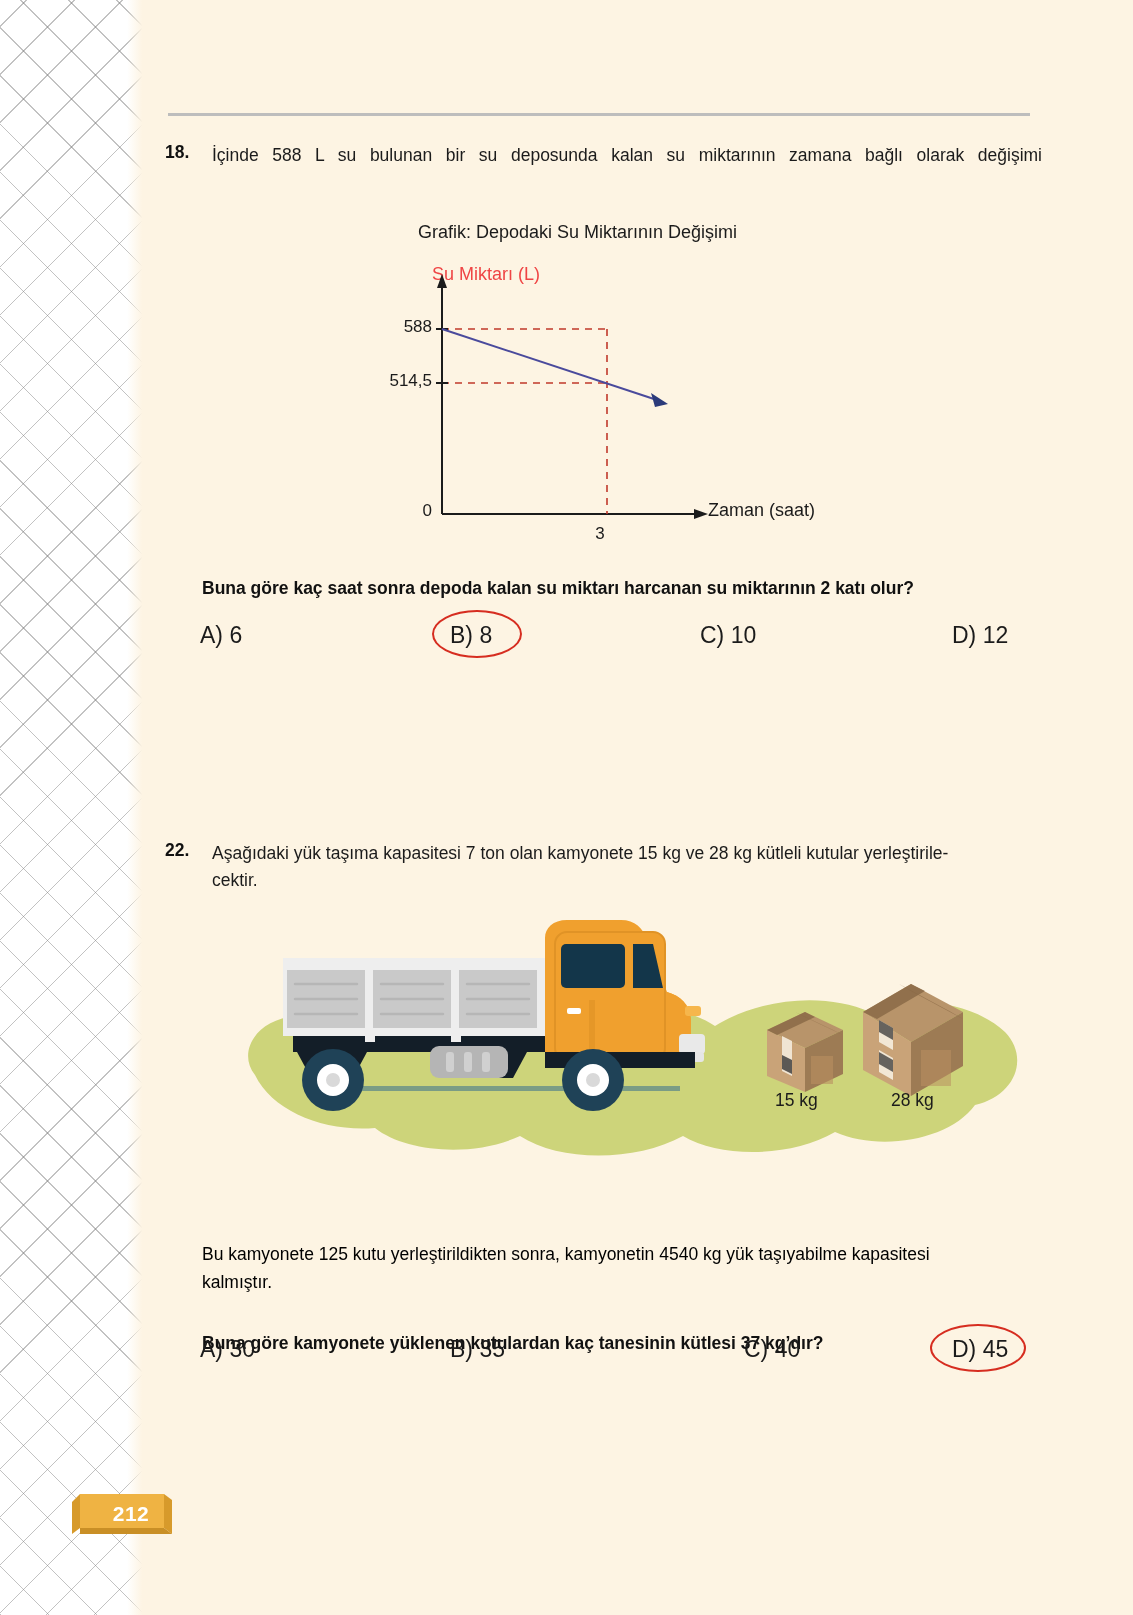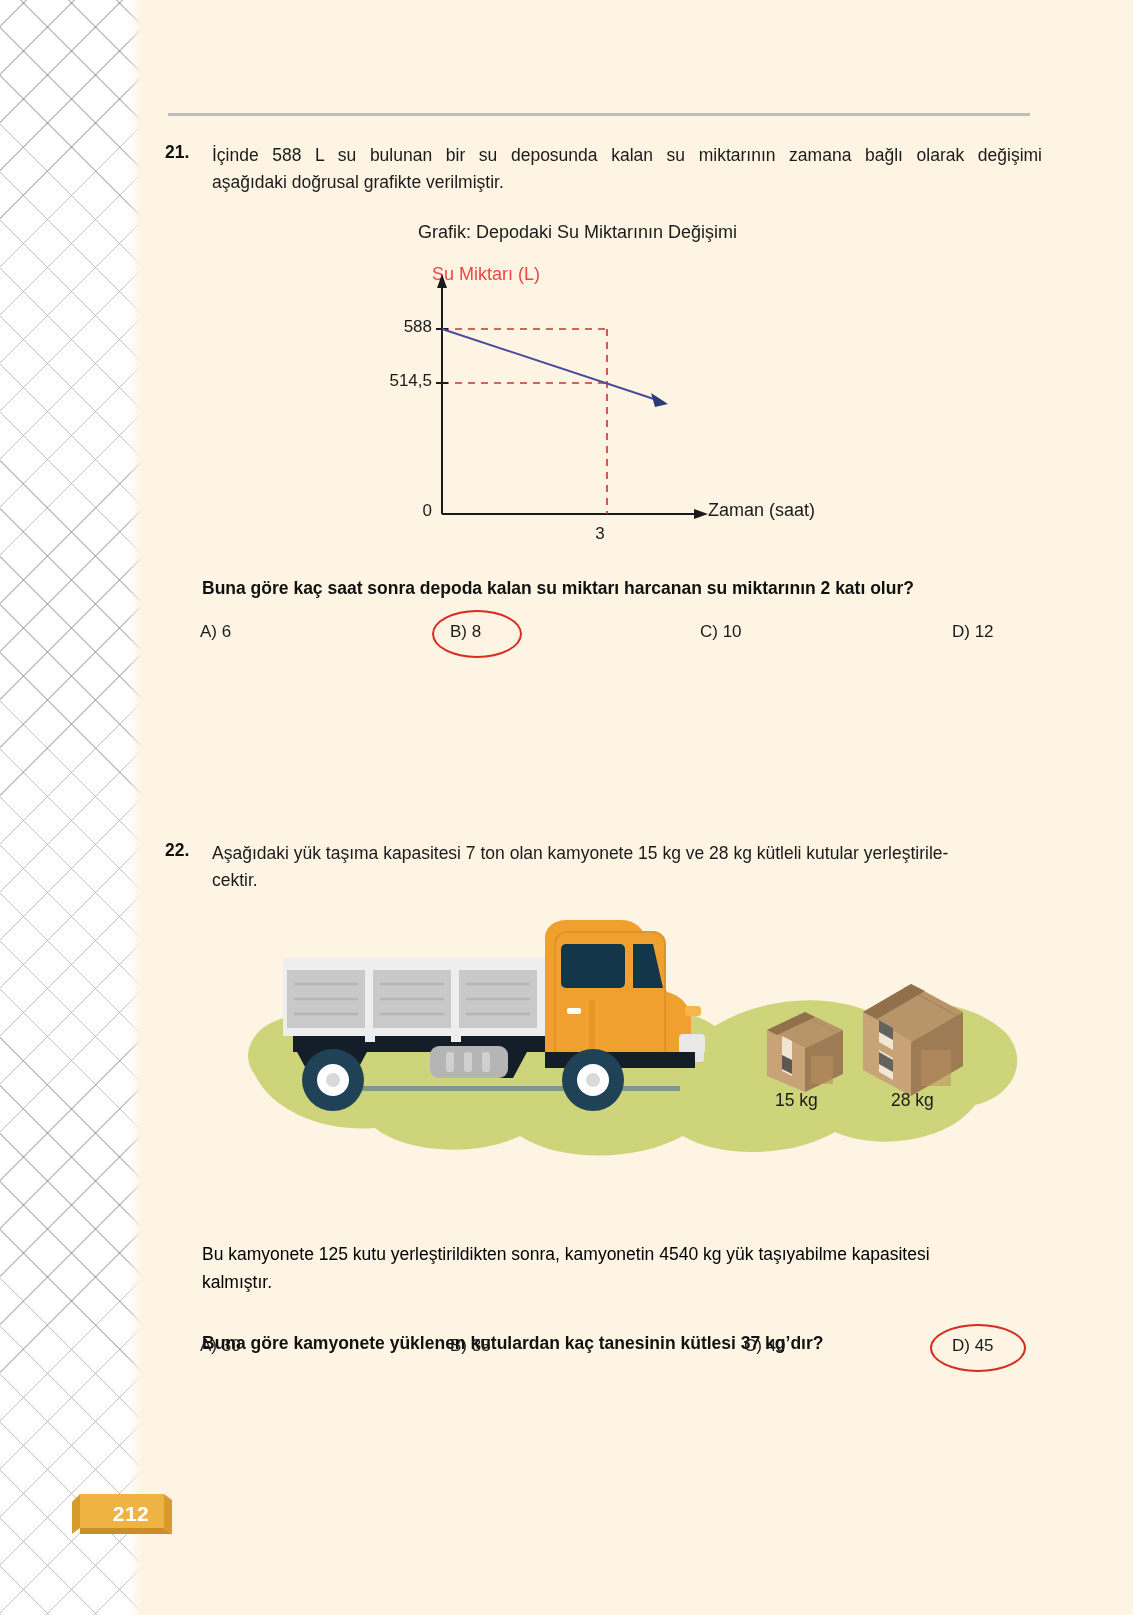--- a/index.html
+++ b/index.html
@@ -73,21 +73,21 @@
   }
 
   
   .choices {
     position: absolute;
     width: 830px;
     height: 30px;
   }
   .choice {
     position: absolute;
-    font-size: 17px;
+    font-size: 23px;
     color: #1b1b1b;
     white-space: nowrap;
   }
   .choice-circle {
     position: absolute;
     border: 2.3px solid #d62d20;
     border-radius: 50%;
     pointer-events: none;
   }
 
@@ -161,24 +161,23 @@
   }
 </style>
 </head>
 <body>
 
 <div class="page-bg"></div>
 <div class="hatch-strip"></div>
 <div class="hatch-fade"></div>
 <div class="top-rule"></div>
 
-<div class="q-num" style="left:165px; top:142px;">21.</div>
+<div class="q-num" style="left:165px; top:142px;">18.</div>
 <div class="q-body" style="left:200px; top:142px; width:830px;">
   <div style="text-align:justify; text-align-last:justify; white-space:normal;">İçinde 588 L su bulunan bir su deposunda kalan su miktarının zamana bağlı olarak değişimi</div>
-  <div>aşağıdaki doğrusal grafikte verilmiştir.</div>
 </div>
 
 <div class="chart-wrap">
   <div class="chart-title">Grafik: Depodaki Su Miktarının Değişimi</div>
   <div class="axis-label-y">Su Miktarı (L)</div>
   <div class="axis-label-x">Zaman (saat)</div>
 
   <div class="tick-text" style="left:0px; top:105px; width:62px;">588</div>
   <div class="tick-text" style="left:0px; top:159px; width:62px;">514,5</div>
   <div class="tick-text" style="left:0px; top:289px; width:62px;">0</div>

